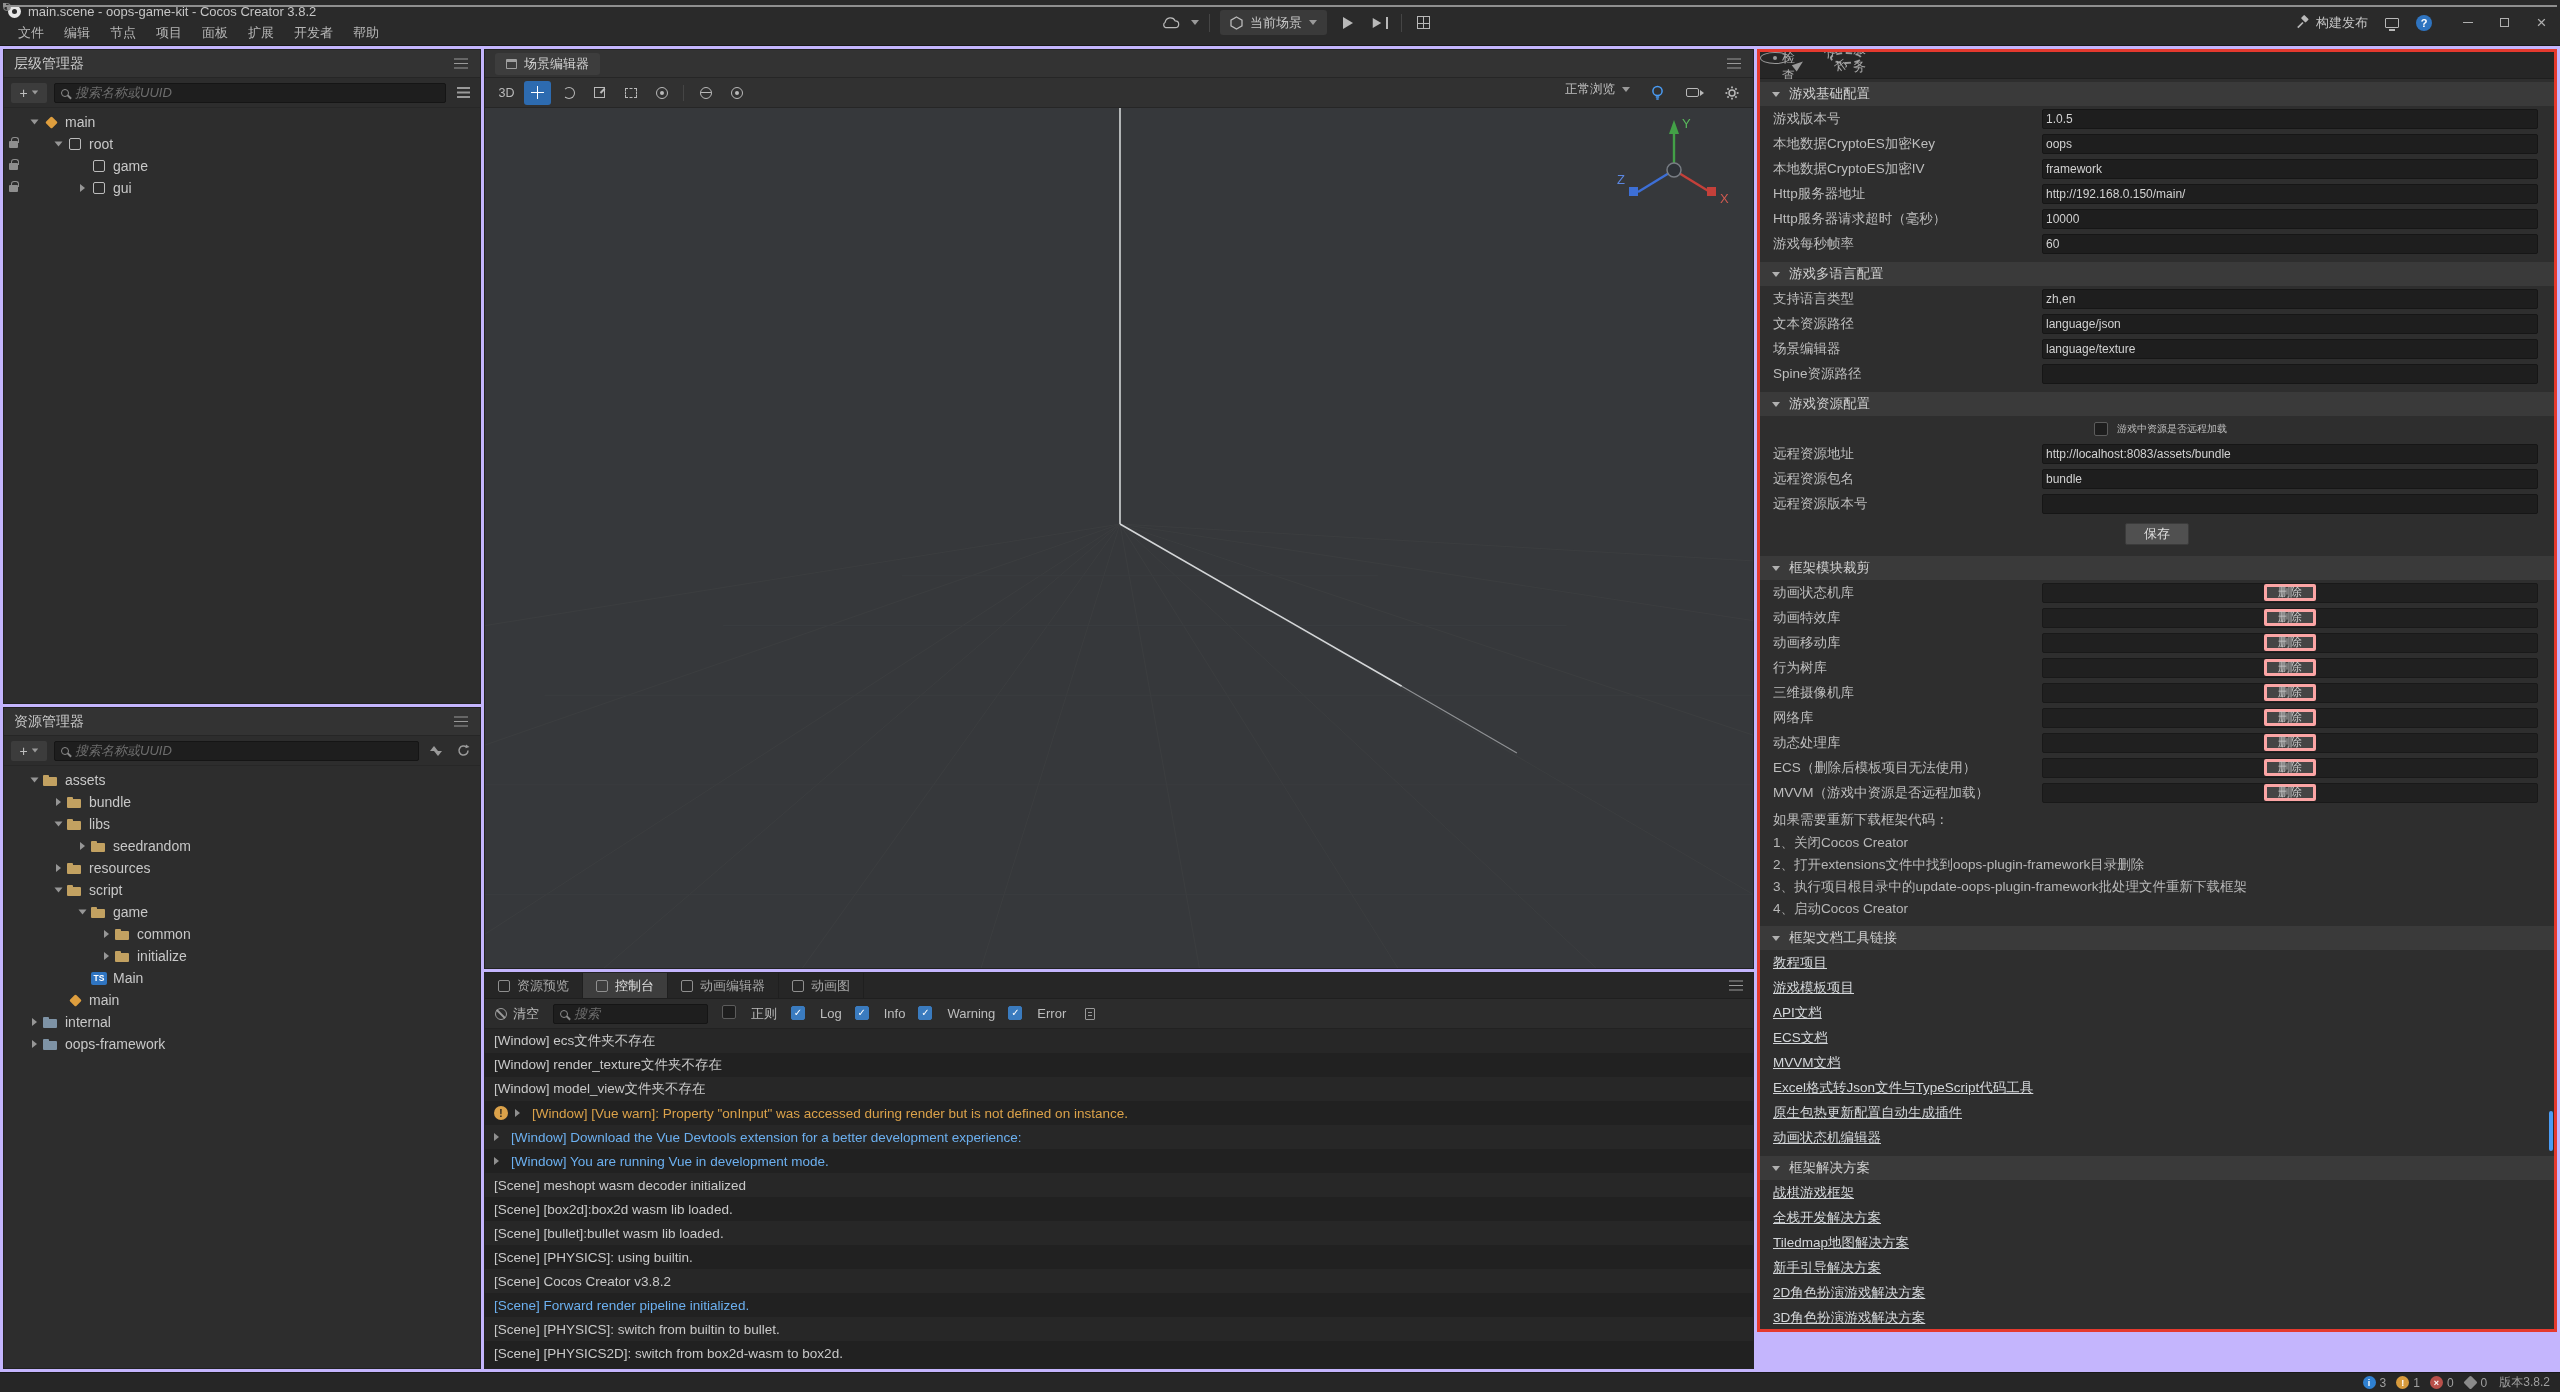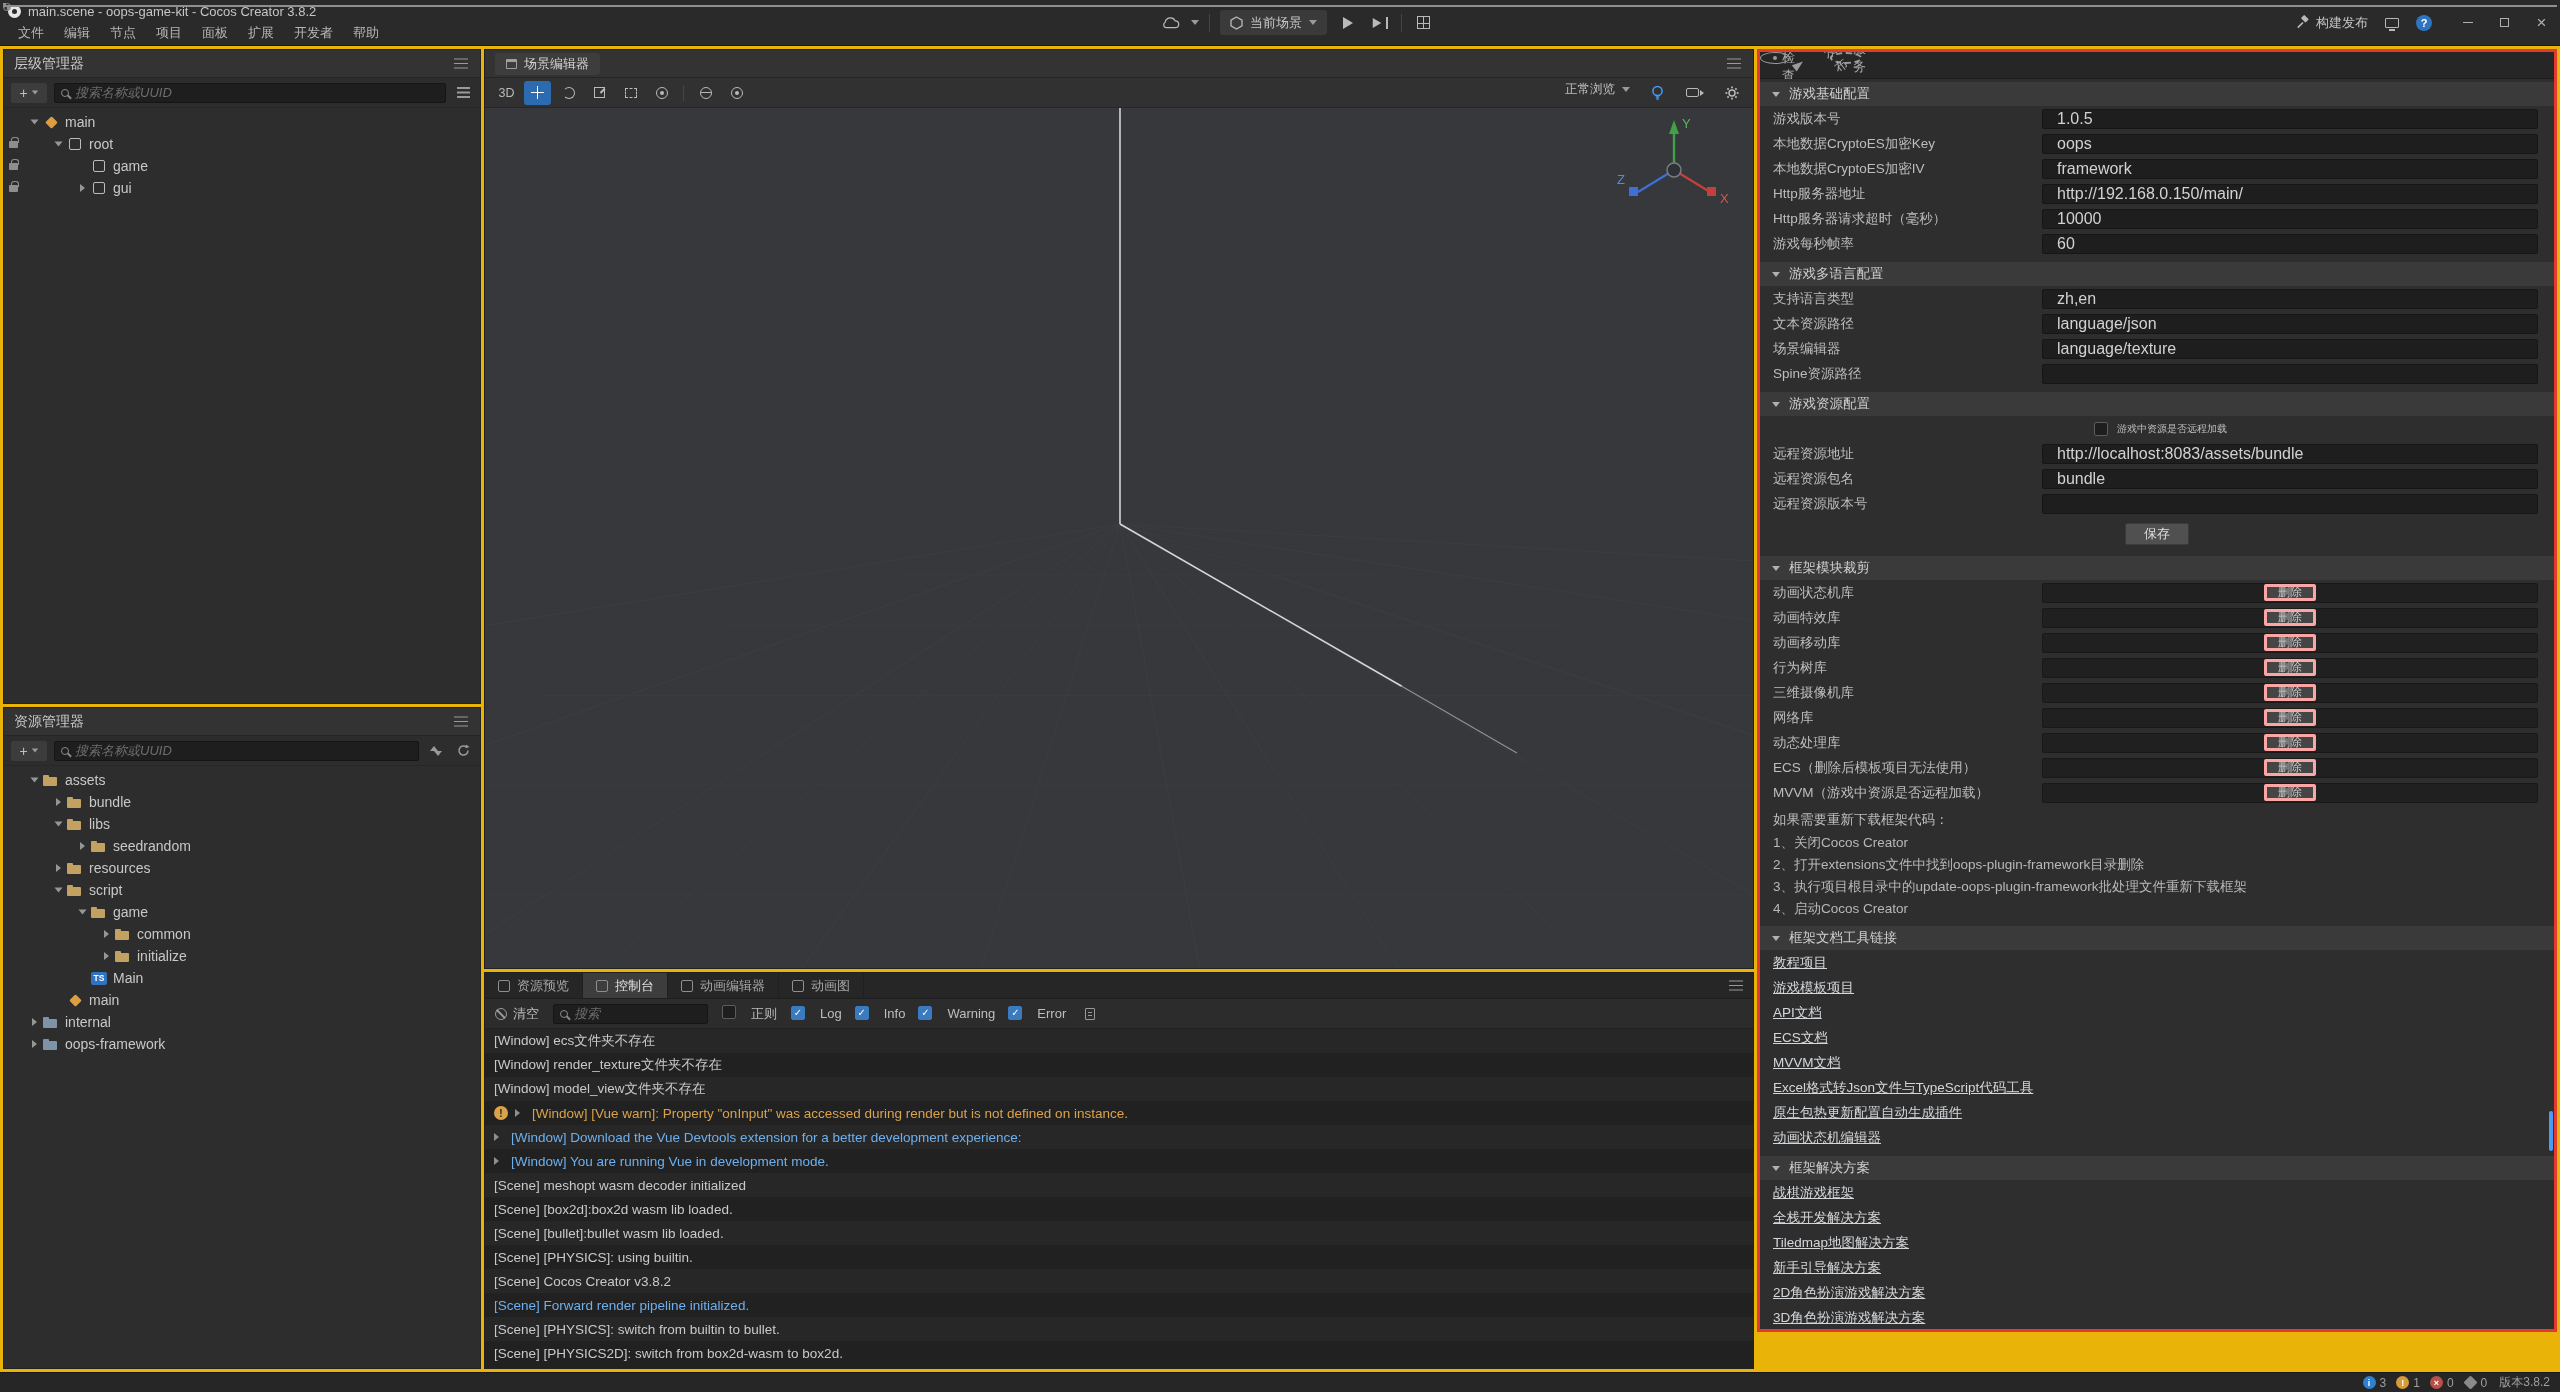--- a/index.html
+++ b/index.html
@@ -34,21 +34,21 @@
   .ic-monitor::after { content:""; position:absolute; left:3px; bottom:-4px; width:6px; height:1.6px; background:#b9b9b9; }
   .help-badge { width:16px; height:16px; border-radius:50%; background:#2f74c0; color:#fff; font-size:11px; font-weight:bold; display:flex; align-items:center; justify-content:center; }
   .help-badge::before { content:"?"; }
   .win-btns { display:flex; align-items:stretch; height:46px; margin-left:4px; }
   .win-btn { width:37px; display:flex; align-items:center; justify-content:center; color:#b0b0b0; }
   .min-glyph { width:10px; height:1.6px; background:#b0b0b0; }
   .max-glyph { width:9px; height:9px; border:1.4px solid #b0b0b0; }
   .close-glyph::before { content:"×"; font-size:17px; }
 
   
-  .main { flex:1; display:flex; gap:3px; background:#eab308; padding:3px; min-height:0; }
+  .main { flex:1; display:flex; gap:3px; background:#c4b5fd; padding:3px; min-height:0; }
   .left-col { width:478px; flex:none; display:flex; flex-direction:column; gap:3px; }
   .center-col { flex:1; min-width:0; display:flex; flex-direction:column; gap:3px; }
   .right-col { width:800px; flex:none; display:flex; flex-direction:column; }
   .panel { background:#2d2d2d; border:1px solid #222; display:flex; flex-direction:column; overflow:hidden; }
   .panel-header { height:28px; flex:none; background:#333; border-bottom:1px solid #262626;
     display:flex; align-items:center; padding:0 10px; font-size:14px; color:#cacaca; }
   .hamburger { margin-left:auto; width:18px; height:14px; display:flex; align-items:center; justify-content:center; }
   .hamburger i { display:block; width:14px; height:1.8px; background:#9a9a9a; box-shadow:0 4.5px 0 #9a9a9a, 0 -4.5px 0 #9a9a9a; }
 
   
@@ -168,21 +168,21 @@
   .ic-build { width:0; height:0; border-left:11px solid #9a9a9a; border-top:4.5px solid transparent; border-bottom:4.5px solid transparent; transform:rotate(-38deg); }
   .ic-service { width:12px; height:12px; border:2px dashed #9a9a9a; border-radius:50%; }
   .insp-body { flex:1; position:relative; overflow:hidden; background:#2e2e2e; }
   .section { margin-top:6px; }
   .section:first-child { margin-top:3px; }
   .sec-header { height:24px; background:#3a3a3a; display:flex; align-items:center; gap:9px; padding:0 12px; font-size:13.5px; color:#cfcfcf; }
   .sec-chev { width:0; height:0; border-top:5px solid #b0b0b0; border-left:4.5px solid transparent; border-right:4.5px solid transparent; }
   .form-row { height:25px; display:flex; align-items:center; }
   .f-label { width:282px; flex:none; padding-left:13px; font-size:13.5px; color:#bdbdbd; white-space:nowrap; overflow:hidden; }
   .f-value { flex:1; padding-right:16px; display:flex; align-items:center; }
-  .ipt { width:100%; height:20px; background:#1e1e1e; border:1px solid #161616; border-radius:2px; color:#d2d2d2; font-size:16px; padding:0 14px; outline:none; font-family:inherit; }
+  .ipt { width:100%; height:20px; background:#1e1e1e; border:1px solid #161616; border-radius:2px; color:#d2d2d2; font-size:12px; padding:0 3px; outline:none; font-family:inherit; }
   .checkbox-row { height:25px; display:flex; align-items:center; gap:9px; padding-left:7px; font-size:10px; color:#bdbdbd;justify-content:center; }
   .save-row { display:flex; justify-content:center; padding:7px 0 5px; }
   .save-btn { height:22px; padding:0 18px; background:#505050; border:1px solid #3b3b3b; border-radius:2px; color:#dedede; font-size:13px; font-family:inherit; }
   .mod-bar { flex:1; height:20px; background:#202020; border:1px solid #191919; border-radius:2px; display:flex; align-items:center; justify-content:center; }
   .del-btn { height:17px; padding:0 11px; background:#454545; border:3px solid #fca5a5; border-radius:2px; color:#c9c9c9; font-size:12px; font-family:Liberation Sans, sans-serif; display:flex; align-items:center; }
   .note-title { font-size:13.5px; color:#bdbdbd; padding-left:13px; line-height:24px; margin-top:3px; }
   .step-line { font-size:13.5px; color:#b8b8b8; padding-left:13px; line-height:22px; white-space:nowrap; }
   .doc-link { display:block; width:max-content; font-size:13.5px; color:#d4d7da; text-decoration:underline; padding-left:13px; line-height:25px; }
   .insp-sb-thumb { position:absolute; right:1px; top:1032px; width:4px; height:40px; background:#4a9cf5; border-radius:2px; }
 

